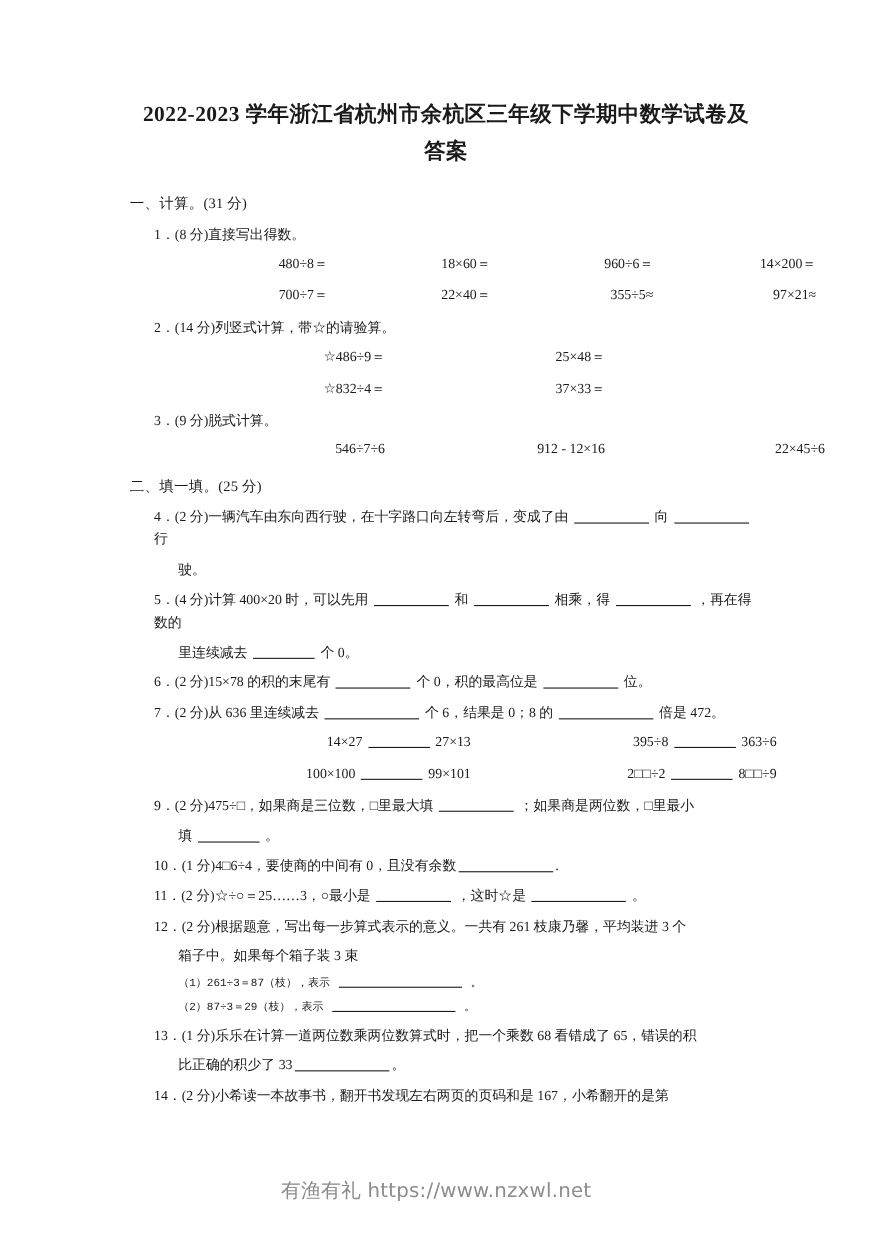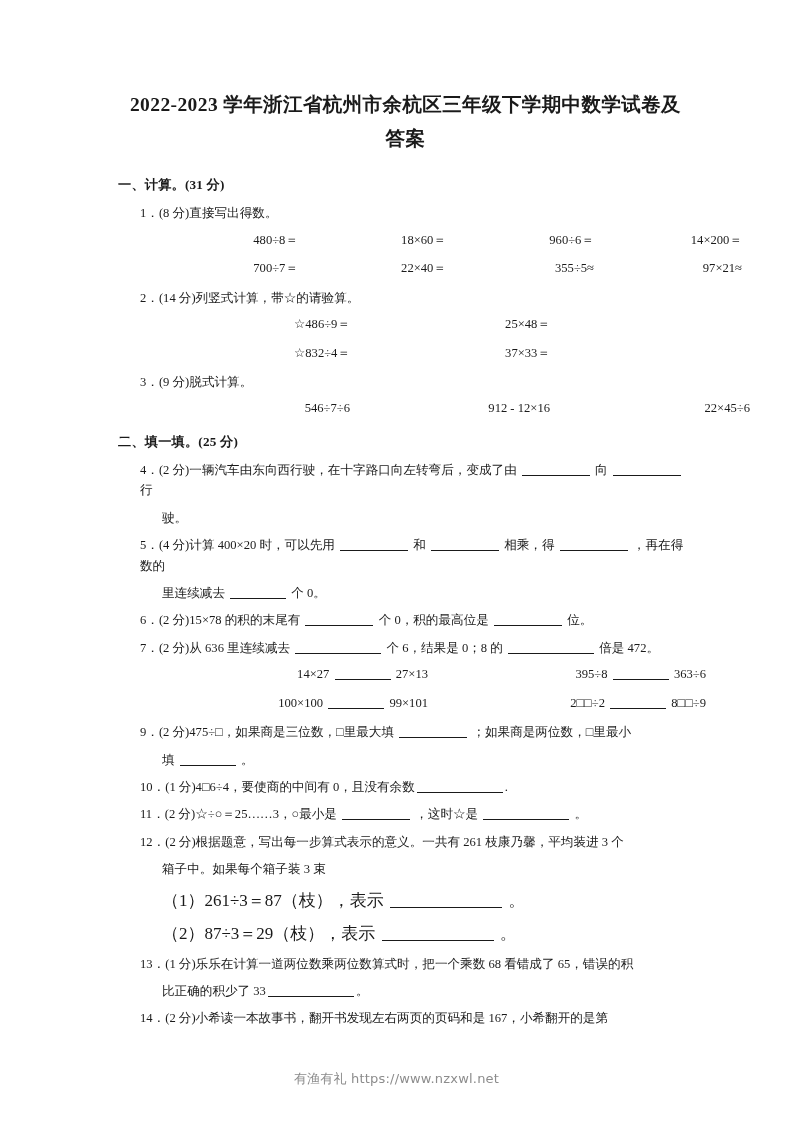--- a/index.html
+++ b/index.html
@@ -32,21 +32,21 @@
     line-height: 1.75;
     letter-spacing: 0.4px;
     margin: 0 0 20px 0;
     padding: 0 6px;
     font-family: "Liberation Serif", "DejaVu Serif", serif;
   }
 
   
   .section-head {
     font-size: 13.2px;
-    font-weight: bold;
+    font-weight: normal;
     margin: 14px 0 9px 0;
     letter-spacing: 0.2px;
   }
 
   
   .q {
     font-size: 12.6px;
     line-height: 1.62;
     margin: 0 0 7px 0;
     text-indent: 0;
@@ -76,42 +76,43 @@
     vertical-align: -2px;
     margin: 0 2px;
   }
   .b-md { width: 56px; }
   .b-lg { width: 68px; }
   .b-xl { width: 86px; }
   .b-xxl { width: 112px; }
 
   
   .subq {
-    font-size: 17px;
+    font-size: 10px;
     line-height: 1.62;
     margin: 0 0 6px 0;
     padding-left: 44px;
+    font-family: Liberation Mono, monospace;
   }
 
   
   .cont {
     padding-left: 44px;
     font-size: 12.6px;
     line-height: 1.62;
     margin: 0 0 7px 0;
   }
 
   
   .footer {
     position: absolute;
     left: 0;
     top: 1070px;
     width: 793px;
     text-align: center;
-    font-size: 13px;
+    font-size: 18px;
     color: #8c8c8c;
     font-family: "DejaVu Sans", "Liberation Sans", sans-serif;
     letter-spacing: 0.2px;
   }
 </style>
 </head>
 <body>
 
 <div class="page">
 

